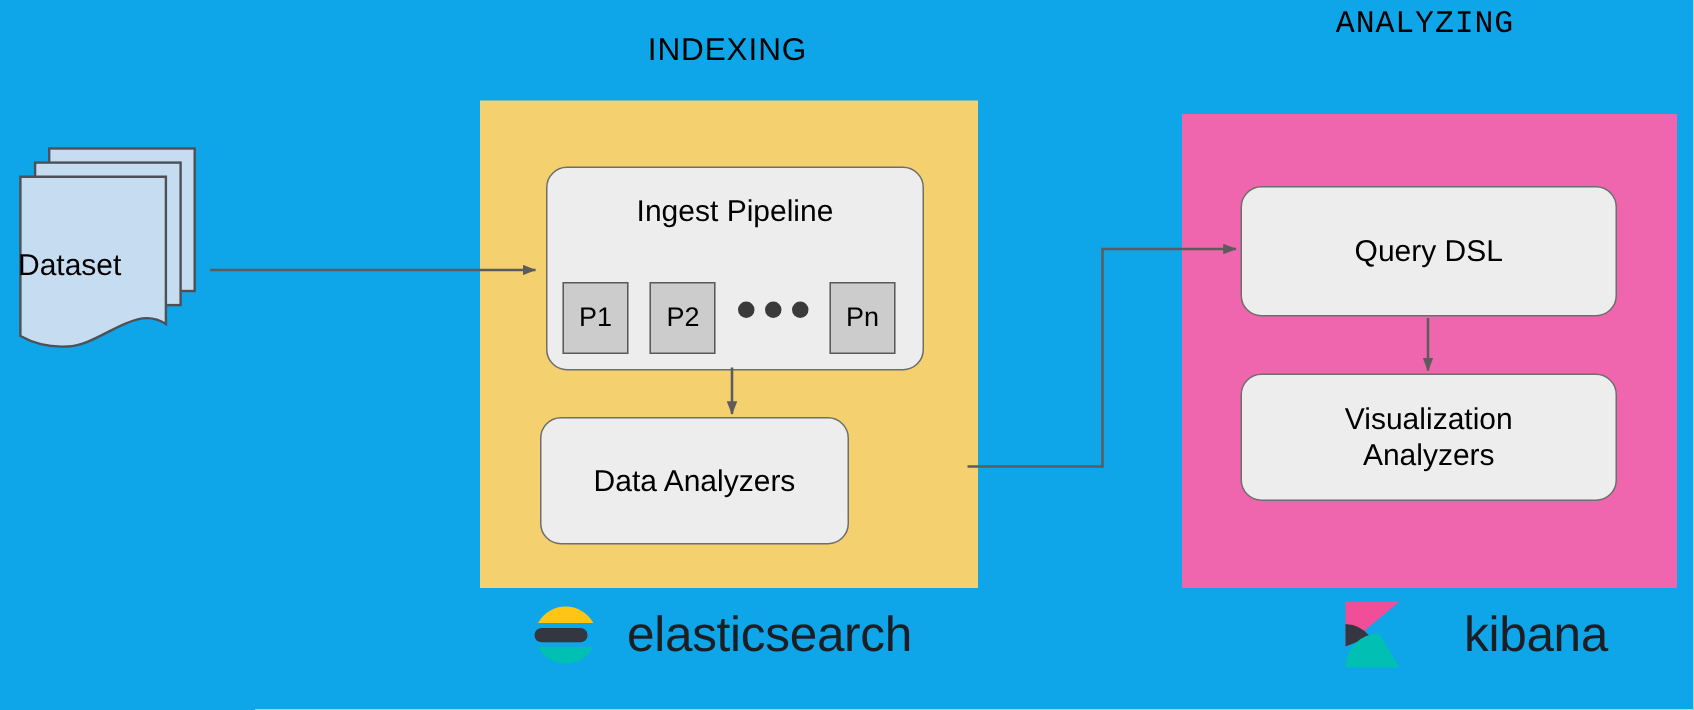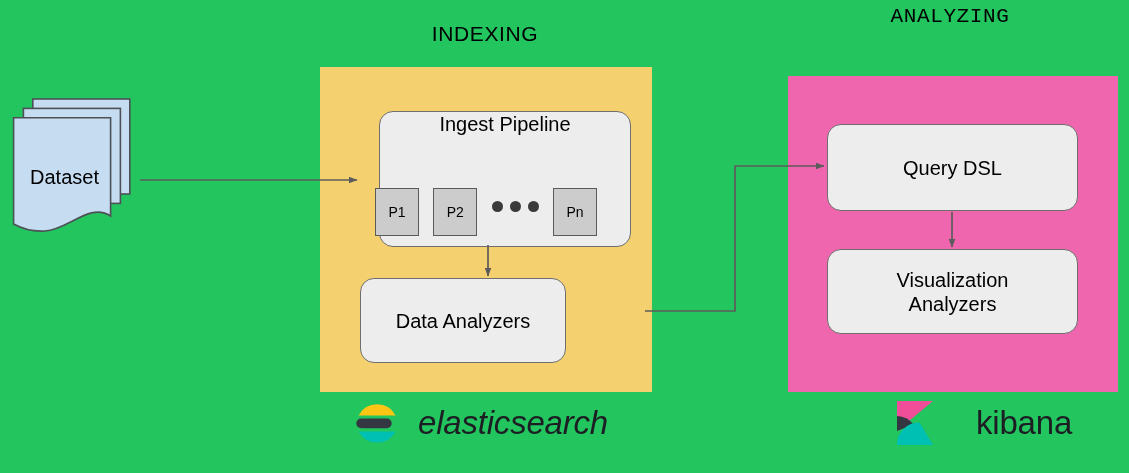--- a/index.html
+++ b/index.html
@@ -8,21 +8,21 @@
     background: #ffffff;
   }
   body {
     font-family: "Liberation Sans", sans-serif;
     -webkit-font-smoothing: antialiased;
   }
   #canvas {
     position: relative;
     width: 1129px;
     height: 473px;
-    background: #22c55e;
+    background: #0ea5e9;
     overflow: hidden;
   }
 
   
   .section-title {
     position: absolute;
     font-size: 21px;
     letter-spacing: 0.6px;
     color: #000000;
     text-align: center;
@@ -51,21 +51,20 @@
   #dataset {
     position: absolute;
     left: 12px; top: 98px;
     width: 140px; height: 142px;
   }
   #dataset svg { display: block; }
   #dataset-label {
     position: absolute;
     left: 0; top: 68px;
     width: 105px;
-    text-align: center;
     font-size: 20px;
     color: #000000;
     white-space: nowrap;
   }
 
   
   .node-box {
     position: absolute;
     box-sizing: border-box;
     background: #EDEDED;
@@ -78,23 +77,24 @@
   }
   .node-label {
     font-size: 20px;
     color: #000000;
     line-height: 1.2;
     text-align: center;
     white-space: nowrap;
   }
 
   #box-ingest {
-    left: 379px; top: 111px;
+    left: 364px; top: 111px;
     width: 252px; height: 136px;
     justify-content: flex-start;
+    padding-top: 17px;
   }
   #box-analyzers {
     left: 360px; top: 278px;
     width: 206px; height: 85px;
   }
   #box-querydsl {
     left: 827px; top: 124px;
     width: 251px; height: 87px;
   }
   #box-visualization {
@@ -113,21 +113,21 @@
   }
   .processor-chip {
     box-sizing: border-box;
     width: 44px;
     height: 48px;
     background: #CCCCCC;
     border: 1.6px solid #5A5A5A;
     display: flex;
     align-items: center;
     justify-content: center;
-    font-size: 14px;
+    font-size: 18px;
     color: #000000;
     margin-top: 11px;
   }
   #processor-ellipsis {
     display: flex;
     align-items: center;
     gap: 7px;
   }
   #processor-ellipsis i {
     display: block;
@@ -143,21 +143,21 @@
     width: 1129px; height: 473px;
     pointer-events: none;
   }
 
   
   .brand {
     position: absolute;
     display: flex;
     align-items: center;
   }
-  #brand-elasticsearch { left: 352px; top: 398px; font-style: italic; }
+  #brand-elasticsearch { left: 352px; top: 398px; }
   #brand-kibana { left: 894px; top: 398px; gap: 24px; }
   .brand-name {
     font-size: 33px;
     color: #1C1E23;
     letter-spacing: -0.2px;
     white-space: nowrap;
   }
   #brand-elasticsearch .brand-name { margin-left: 16px; }
   #brand-kibana .brand-name { margin-left: 16px; }
   .brand-mark { display: block; }

